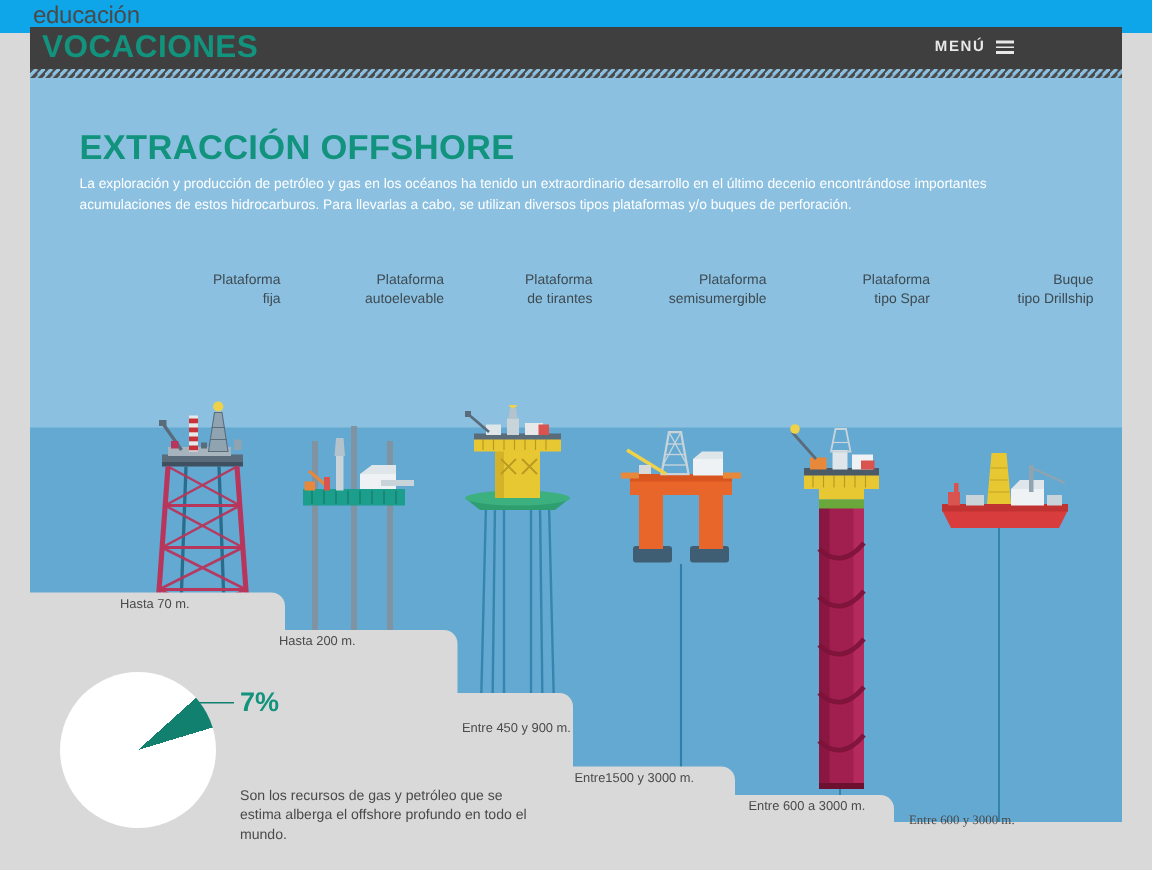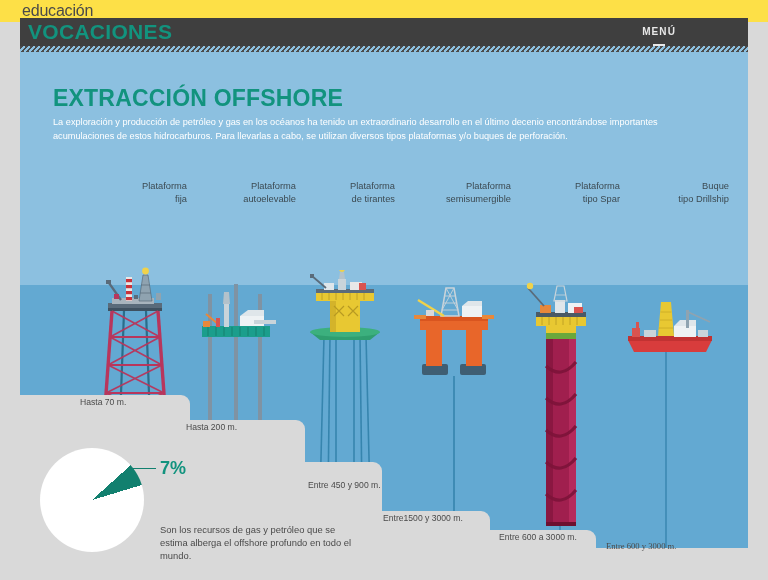--- a/index.html
+++ b/index.html
@@ -6,42 +6,41 @@
   html,body { width:768px; height:580px; overflow:hidden; }
   body {
     font-family:"Liberation Sans", sans-serif;
     background:#d9d9d9;
     position:relative;
   }
 
   
   #brand-strip{
     position:absolute; left:0; top:0; width:768px; height:22px;
-    background:#fde047;
+    background:#0ea5e9;
   }
   #brand-educacion{
     position:absolute; left:22px; top:2px;
     font-size:16px; color:#4a4a4a; letter-spacing:-0.2px;
   }
 
   
   #header-bar{
     position:absolute; left:20px; top:18px; width:728px; height:32px;
     background:#3f3f3f;
   }
   #brand-vocaciones{
     position:absolute; left:8px; top:2px;
     font-size:21px; font-weight:bold; color:#12937e;
     letter-spacing:0.3px;
   }
   #menu-button{
     position:absolute; right:72px; top:8px;
     display:flex; align-items:center; gap:7px;
     cursor:pointer;
-    flex-direction:column;
   }
   #menu-label{
     font-size:10px; color:#e8e8e8; letter-spacing:1.1px; font-weight:bold;
   }
   .hamburger{ display:flex; flex-direction:column; gap:2px; }
   .hamburger i{ display:block; width:12px; height:1.6px; background:#e8e8e8; }
 
   
   #header-zigzag{
     position:absolute; left:20px; top:46px; width:728px; height:7px;

